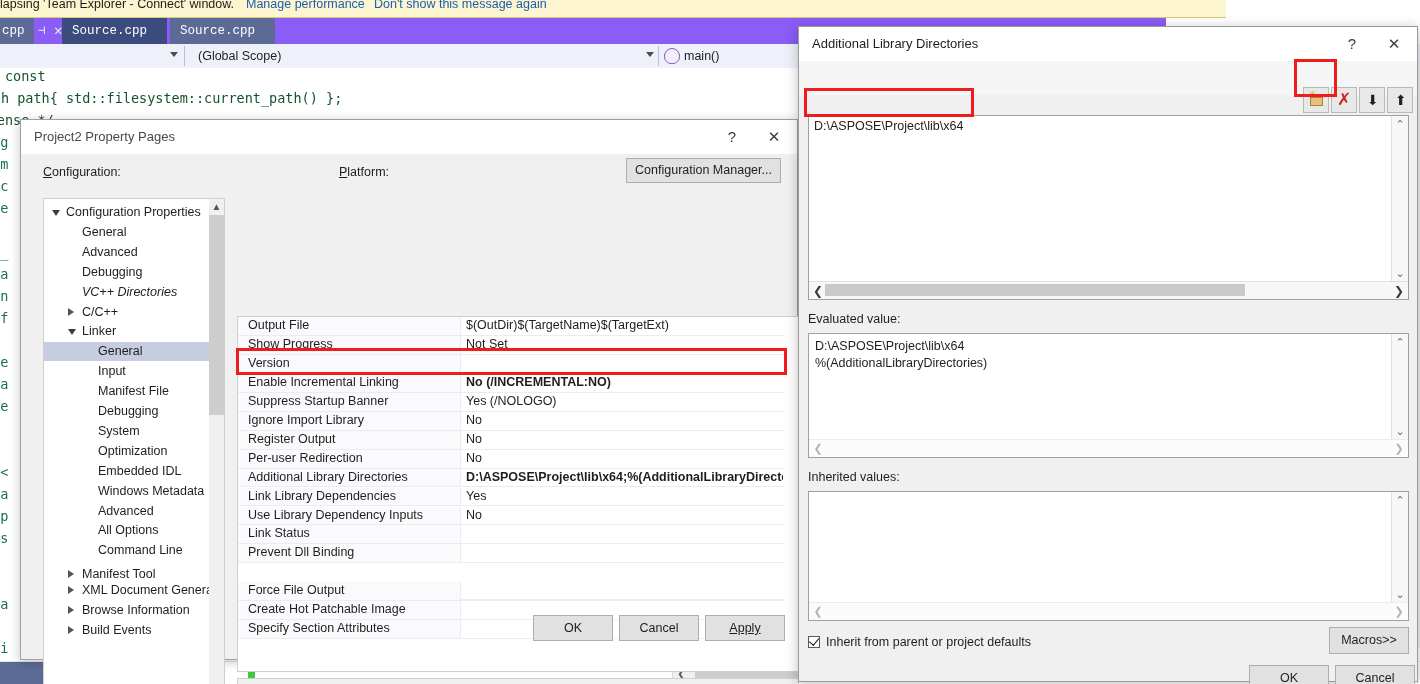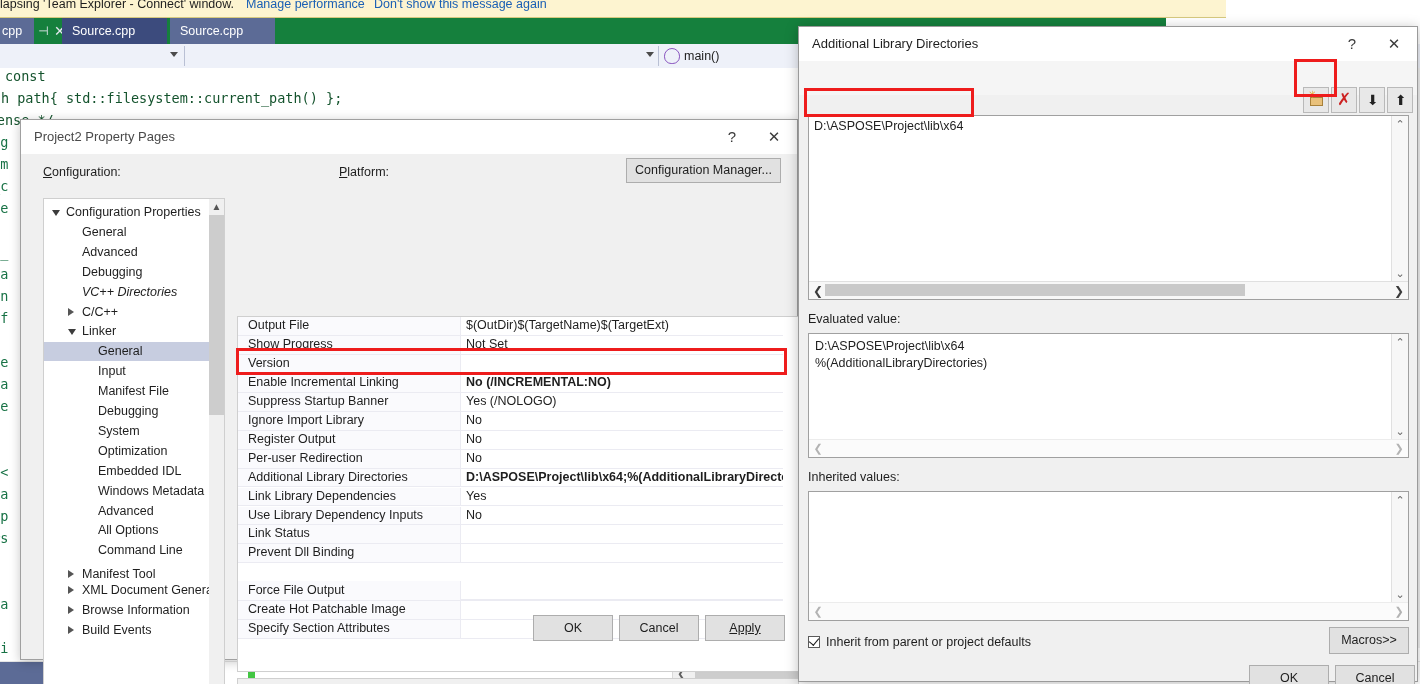--- a/index.html
+++ b/index.html
@@ -6,21 +6,21 @@
   body{
     width:1420px;height:684px;overflow:hidden;position:relative;
     font-family:"Liberation Sans","DejaVu Sans",sans-serif;
     font-size:12.5px;color:#1e1e1e;background:#ffffff;
   }
   .abs{position:absolute;}
   
   #vs-infobar{left:0;top:0;width:1226px;height:17px;background:#fdf4d0;border-bottom:1px solid #d6c97f;}
   #vs-infobar .txt{position:absolute;top:-3px;white-space:nowrap;font-size:12.5px;color:#1e1e1e;}
   #vs-infobar .lnk{color:#1a5fb4;}
-  #tabstrip{left:0;top:18px;width:1166px;height:26px;background:#15803d;}
+  #tabstrip{left:0;top:18px;width:1166px;height:26px;background:#8b5cf6;font-family:Liberation Mono, monospace;}
   .tab{position:absolute;top:0;height:26px;line-height:26px;color:#ffffff;font-size:12.5px;padding:0 10px;box-sizing:border-box;white-space:nowrap;}
   .tab.active{background:#3c4b7d;}
   .tab.plain{background:#5c6b96;}
   .tabglyph{position:absolute;top:0;height:26px;line-height:26px;color:#e8e9f2;font-size:12px;}
   #navbar{left:0;top:44px;width:1420px;height:24px;background:#eef1f9;border-bottom:1px solid #c9cfe0;}
   .navcombo{position:absolute;top:0;height:24px;line-height:24px;font-size:12.5px;color:#1e1e1e;box-sizing:border-box;}
   .navcaret{position:absolute;top:8px;width:0;height:0;border-left:4px solid transparent;border-right:4px solid transparent;border-top:5px solid #4b4b4b;}
   .navsep{position:absolute;top:2px;width:1px;height:20px;background:#b9c0d4;}
   #code{left:0;top:68px;width:1420px;height:616px;background:#ffffff;overflow:hidden;}
   .codeline{position:absolute;font-family:"DejaVu Sans Mono","Liberation Mono",monospace;font-size:13.5px;white-space:pre;color:#1f7a3f;}
@@ -114,20 +114,23 @@
   </div>
   <div class="tab plain" style="left:170px;width:105px;">
     <span>Source.cpp</span>
   </div>
 </div>
 
 <div class="abs" id="navbar">
   <div class="navcombo" style="left:0;width:182px;"></div>
   <span class="navcaret" style="left:170px;"></span>
   <div class="navsep" style="left:184px;"></div>
+  <div class="navcombo" style="left:196px;width:460px;">
+    <span style="position:absolute;left:2px;">(Global Scope)</span>
+  </div>
   <span class="navcaret" style="left:646px;"></span>
   <div class="navsep" style="left:658px;"></div>
   <span class="abs" style="left:664px;top:4px;width:14px;height:14px;border:1.4px solid #8a56c0;border-radius:50% 50% 45% 45%;"></span>
   <div class="navcombo" style="left:684px;width:300px;">
     <span style="position:absolute;left:0;">main()</span>
   </div>
 </div>
 
 <div class="abs" id="code">
   <span class="codeline cl-dk" style="left:-52px;top:0px;">ectory const</span>

